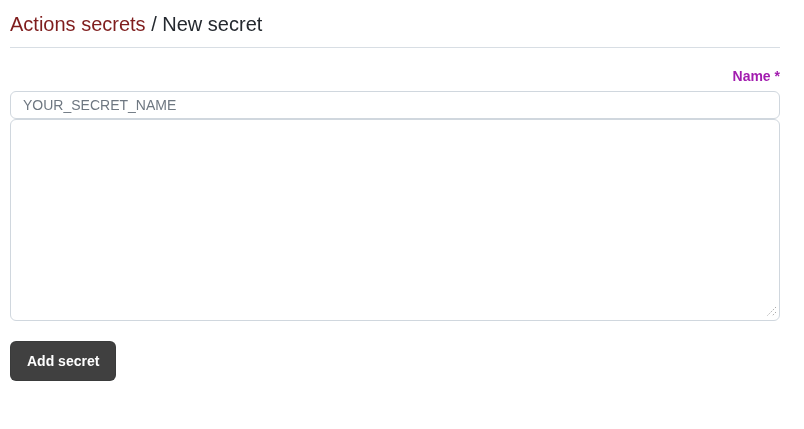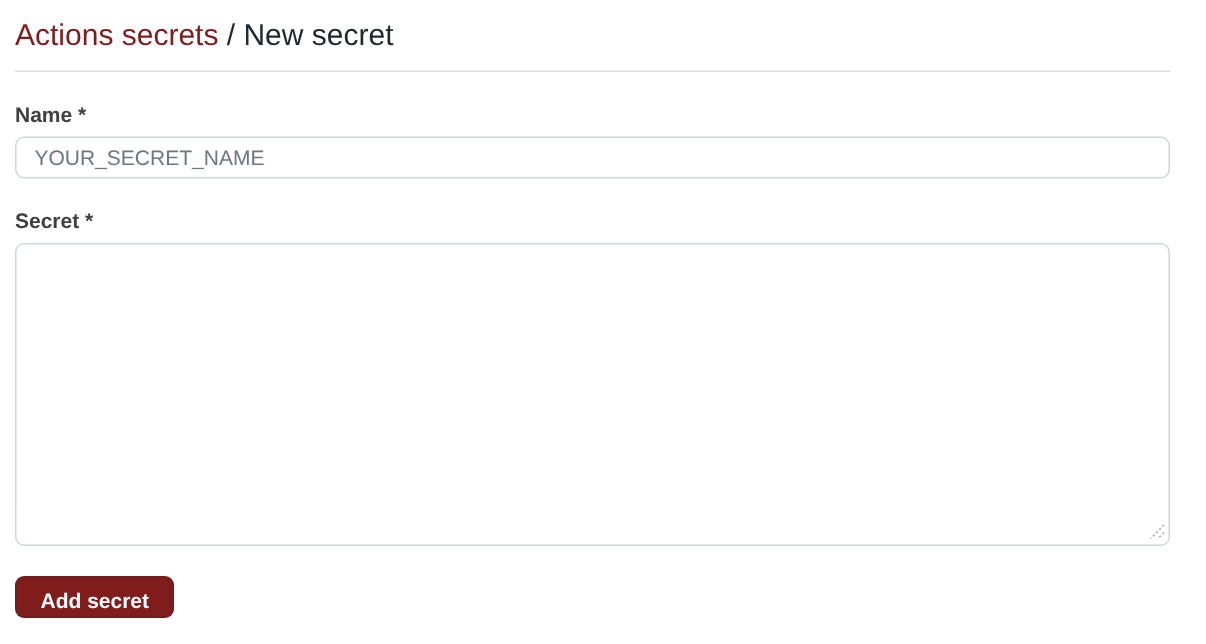--- a/index.html
+++ b/index.html
@@ -33,21 +33,22 @@
     color: #7f1d1d;
     text-decoration: none;
     cursor: pointer;
   }
   .form-label {
     display: block;
     margin: 21px 0 8px 0;
     font-size: 14px;
     font-weight: 700;
     line-height: 14px;
-    color: #404040;
+    color: #a21caf;
+    text-align: right;
   }
   .text-input {
     display: block;
     width: 100%;
     height: 28px;
     padding: 5px 12px;
     font-family: "Liberation Sans", "DejaVu Sans", sans-serif;
     font-size: 14px;
     line-height: 16px;
     color: #000000;
@@ -80,27 +81,27 @@
     right: 3px;
     bottom: 4px;
     width: 11px;
     height: 11px;
     cursor: nwse-resize;
   }
   .btn-primary {
     display: inline-block;
     margin-top: 20px;
     padding: 7px 16px;
-    height: 28px;
+    height: 40px;
     font-family: "Liberation Sans", "DejaVu Sans", sans-serif;
     font-size: 14px;
     font-weight: 700;
     line-height: 16px;
     color: #ffffff;
-    background: #7f1d1d;
+    background: #404040;
     border: 1px solid rgba(27, 31, 36, 0.15);
     border-radius: 6px;
     cursor: pointer;
   }
 </style>
 </head>
 <body>
 
 <div class="page">
   <div class="container">
@@ -110,24 +111,20 @@
       <span>/</span>
       <span>New secret</span>
     </h2>
 
     <label class="form-label" for="secret-name">
       <span>Name</span>
       <span>*</span>
     </label>
     <input id="secret-name" type="text" class="text-input" placeholder="YOUR_SECRET_NAME" style="">
 
-    <label class="form-label" for="secret-value">
-      <span>Secret</span>
-      <span>*</span>
-    </label>
     <div class="textarea-wrap">
       <textarea id="secret-value" class="secret-textarea" style=""></textarea>
       <svg class="resize-grip" viewBox="0 0 11 11">
         <line x1="10" y1="1" x2="1" y2="10" stroke="#aaaaaa" stroke-width="1" stroke-dasharray="1.5,1.5"></line>
         <line x1="10" y1="6" x2="6" y2="10" stroke="#aaaaaa" stroke-width="1" stroke-dasharray="1.5,1.5"></line>
       </svg>
     </div>
 
     <button class="btn-primary">Add secret</button>
 

